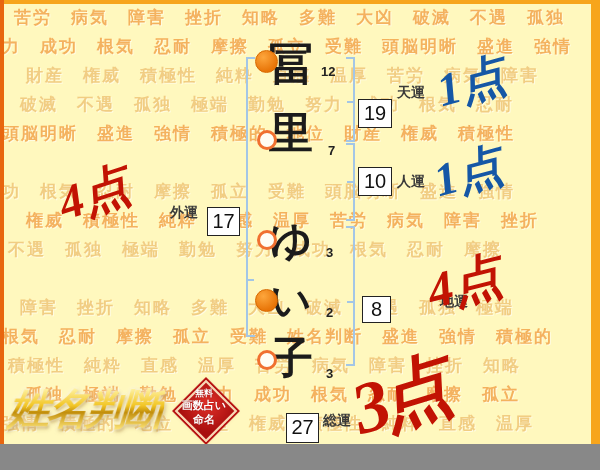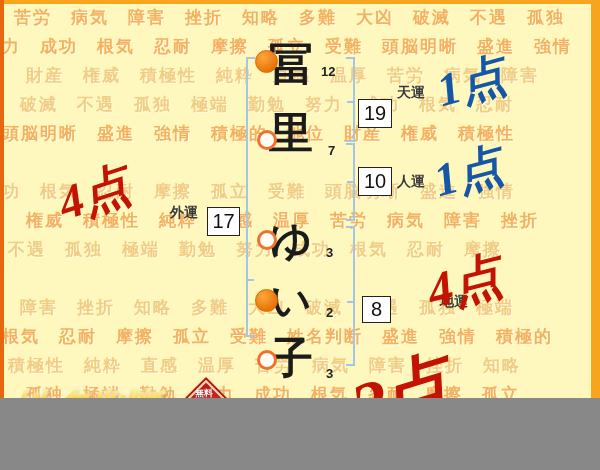--- a/index.html
+++ b/index.html
@@ -1,17 +1,17 @@
 <!DOCTYPE html>
 <html lang="ja"><head>
 <meta charset="utf-8">
 <style>
   html,body{margin:0;padding:0;background:#888;}
   #stage{
-    position:relative;width:600px;height:398px;overflow:hidden;
+    position:relative;width:600px;height:444px;overflow:hidden;
     background:#FFF8BE;
     font-family:"Liberation Sans",sans-serif;
   }
   
   .bg-row{
     position:absolute;white-space:nowrap;font-size:17px;font-weight:bold;
     letter-spacing:2px;z-index:1;
     text-shadow:1px 1px 0 rgba(255,255,255,.55);
     user-select:none;
   }

